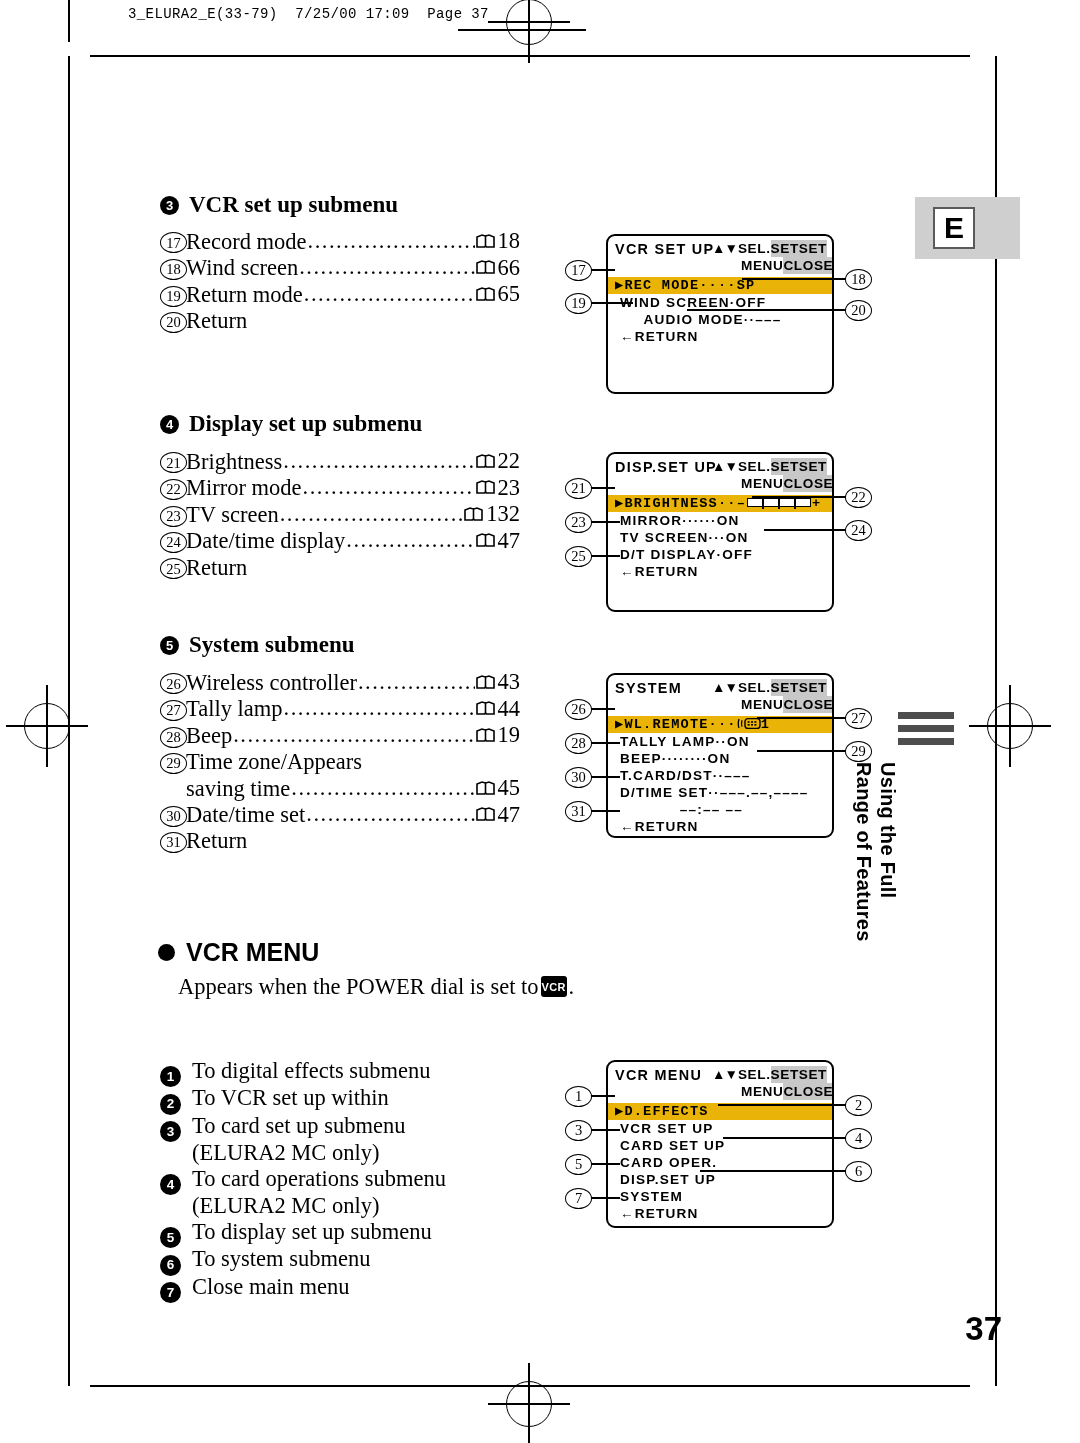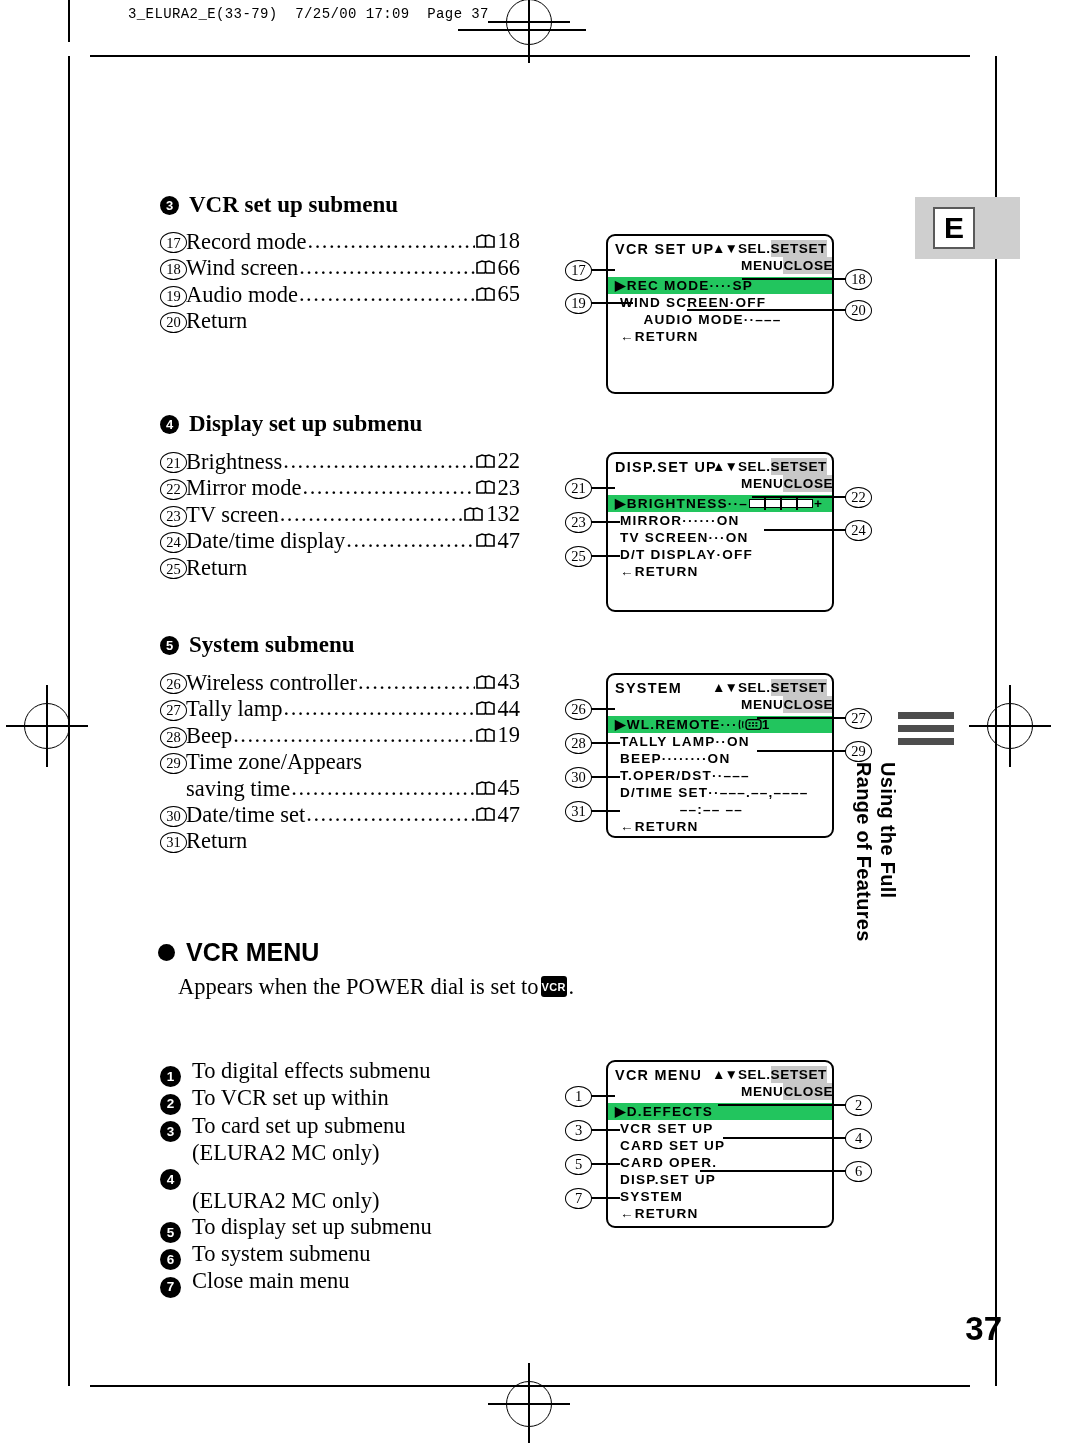--- a/index.html
+++ b/index.html
@@ -169,21 +169,21 @@
     position: absolute;
     left: 0; right: 0;
     height: 17px;
     font-size: 13.6px;
     line-height: 17px;
     letter-spacing: 1.2px;
     white-space: pre;
     padding-left: 7px;
     box-sizing: border-box;
   }
-  .lcd-row.hl { background: #22c55e; }
+  .lcd-row.hl { background: #eab308; font-family: Liberation Mono, monospace; }
   .lcd-title {
     position: absolute;
     left: 7px;
     font-size: 14.4px;
     line-height: 18px;
     letter-spacing: 1.3px;
     white-space: pre;
   }
   .lcd-selset {
     position: absolute;
@@ -380,21 +380,21 @@
     <span class="idx-dots">...........................................</span>
     <span class="idx-page">
       <svg class="book-icon" width="19" height="15" viewBox="0 0 19 15">
           <path d="M1 3 L1 13 L8.6 13 L9.5 11.6 L9.5 2 L6 1 L1 3 Z M18 3 L18 13 L10.4 13 L9.5 11.6 L9.5 2 L13 1 L18 3 Z" fill="none" stroke="#000" stroke-width="1.6"></path>
         </svg>
       <span>66</span>
     </span>
   </div>
   <div class="idx-row">
     <span class="circ-num"><span>19</span></span>
-    <span class="idx-label">Audio mode</span>
+    <span class="idx-label">Return mode</span>
     <span class="idx-dots">...........................................</span>
     <span class="idx-page">
       <svg class="book-icon" width="19" height="15" viewBox="0 0 19 15">
           <path d="M1 3 L1 13 L8.6 13 L9.5 11.6 L9.5 2 L6 1 L1 3 Z M18 3 L18 13 L10.4 13 L9.5 11.6 L9.5 2 L13 1 L18 3 Z" fill="none" stroke="#000" stroke-width="1.6"></path>
         </svg>
       <span>65</span>
     </span>
   </div>
   <div class="idx-row">
     <span class="circ-num"><span>20</span></span>
@@ -596,21 +596,21 @@
             <rect x="8" y="1.6" width="15" height="9.8" rx="3" fill="none" stroke="#000" stroke-width="1.4"></rect>
             <rect x="10.6" y="4.2" width="2" height="1.6" fill="#000"></rect>
             <rect x="14" y="4.2" width="2" height="1.6" fill="#000"></rect>
             <rect x="17.4" y="4.2" width="2" height="1.6" fill="#000"></rect>
             <rect x="10.6" y="7" width="2" height="1.6" fill="#000"></rect>
             <rect x="14" y="7" width="2" height="1.6" fill="#000"></rect>
             <rect x="17.4" y="7" width="2" height="1.6" fill="#000"></rect>
           </svg></span><span>1</span></div>
     <div class="lcd-row" style="top:58px;"> TALLY LAMP··ON</div>
     <div class="lcd-row" style="top:75px;"> BEEP········ON</div>
-    <div class="lcd-row" style="top:92px;"> T.OPER/DST··–––</div>
+    <div class="lcd-row" style="top:92px;"> T.CARD/DST··–––</div>
     <div class="lcd-row" style="top:109px;"> D/TIME SET··–––.––,––––</div>
     <div class="lcd-row" style="top:126px;">             ––:–– ––</div>
     <div class="lcd-row" style="top:143px;"> ←RETURN</div>
   </div>
 </div>
 
 <div class="callout" style="left:565px; top:699px;"><span>26</span></div>
 <div class="leader" style="left:591px; top:708px; width:24px;"></div>
 <div class="callout" style="left:565px; top:733px;"><span>28</span></div>
 <div class="leader" style="left:591px; top:742px; width:29px;"></div>
@@ -652,20 +652,21 @@
     <span class="filled-num">2</span>
     <span>To VCR set up within</span>
   </div>
   <div class="menu-row">
     <span class="filled-num">3</span>
     <span>To card set up submenu</span>
   </div>
   <div class="menu-sub">(ELURA2 MC only)</div>
   <div class="menu-row">
     <span class="filled-num">4</span>
+    <span>To card operations submenu</span>
   </div>
   <div class="menu-sub">(ELURA2 MC only)</div>
   <div class="menu-row">
     <span class="filled-num">5</span>
     <span>To display set up submenu</span>
   </div>
   <div class="menu-row">
     <span class="filled-num">6</span>
     <span>To system submenu</span>
   </div>

